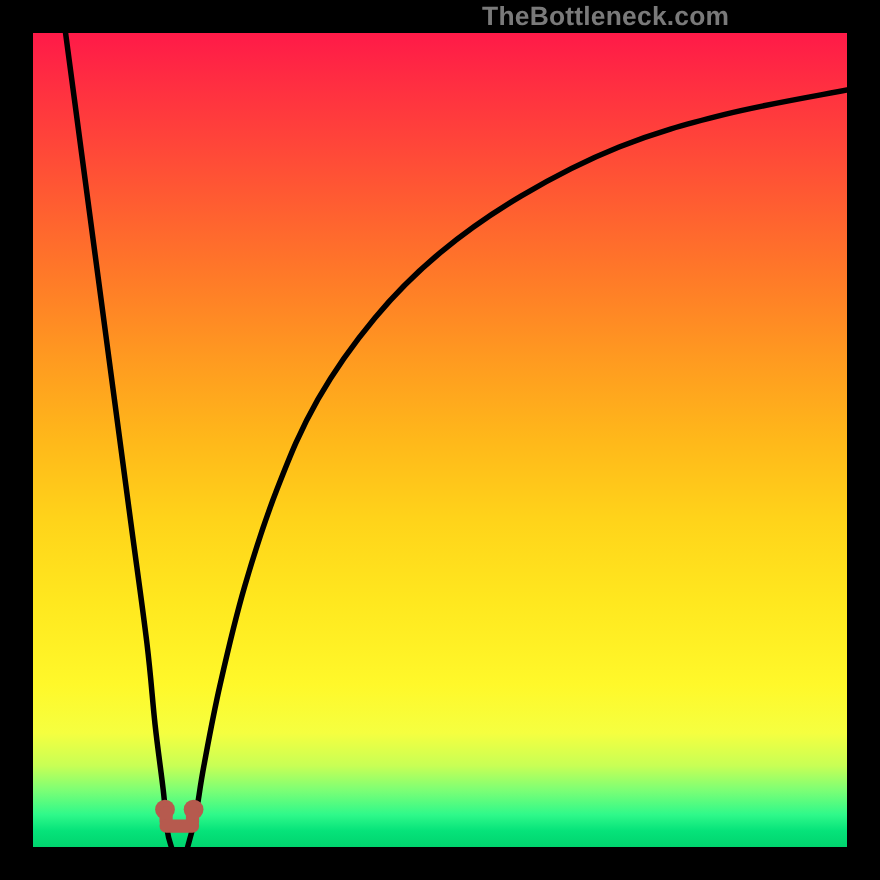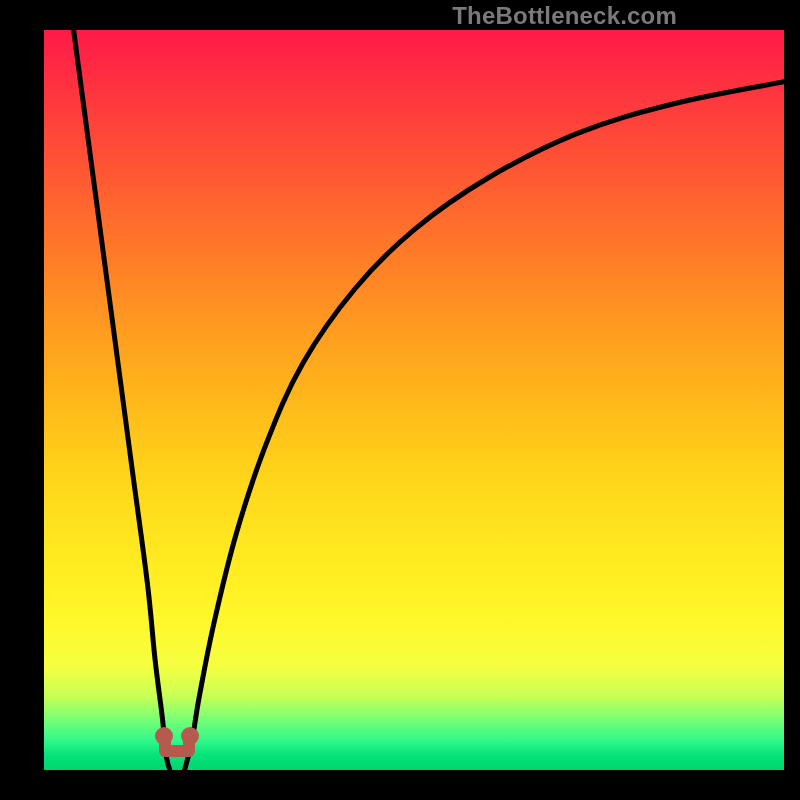--- a/index.html
+++ b/index.html
@@ -9,21 +9,20 @@
     height: 800px;
     background: #000;
     overflow: hidden;
     font-family: Arial, Helvetica, sans-serif;
   }
   .frame {
     position: relative;
     width: 671px;
     height: 800px;
     background: #000;
-    margin-left: 14px;
   }
   .plot-area {
     position: absolute;
     left: 30px;
     top: 30px;
     width: 740px;
     height: 740px;
     overflow: hidden;
   }
   .gradient {

